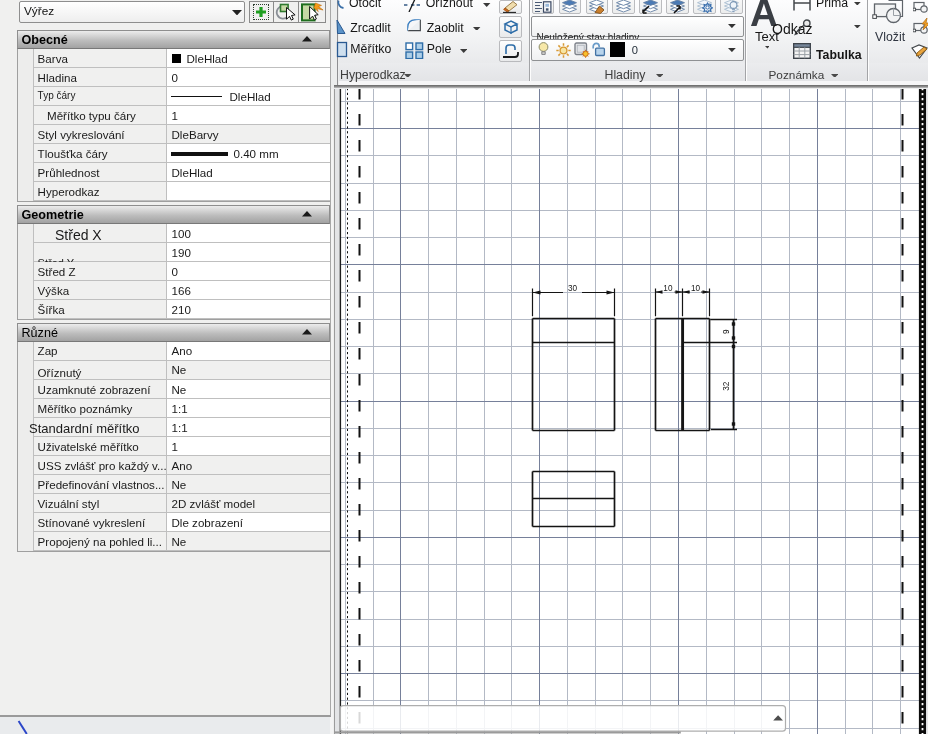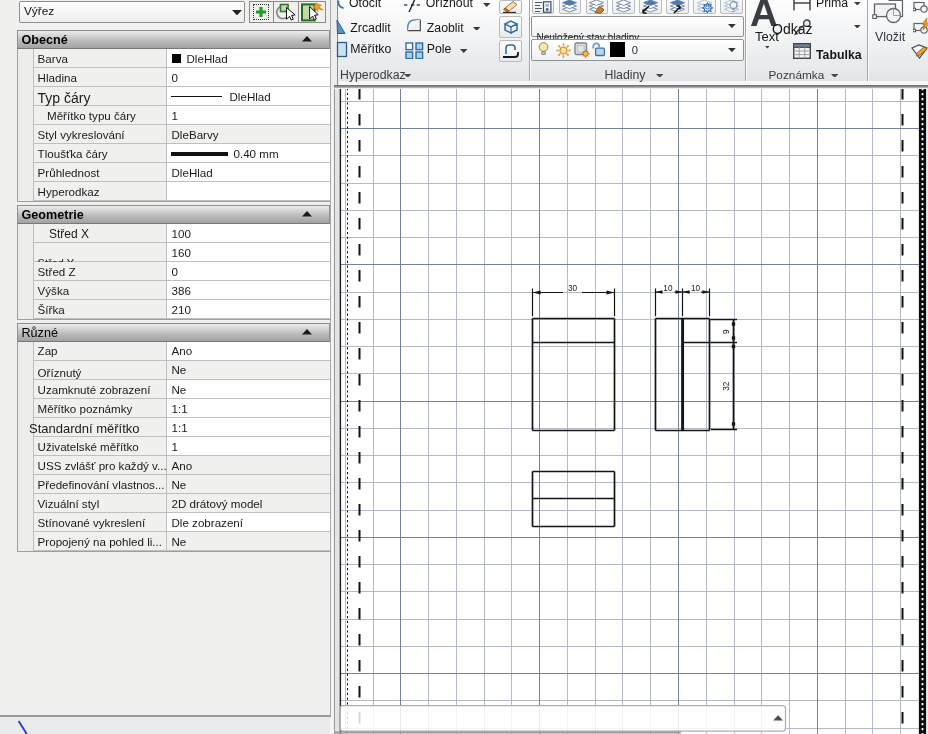--- a/index.html
+++ b/index.html
@@ -312,21 +312,21 @@
       <div class="abs" style="left:166px;top:48.90px;width:163.5px;height:19.05px;background:#ffffff;border-bottom:1px solid #bfbfbf;border-left:1px solid #bfbfbf;box-sizing:border-box"></div>
       <div class="txt" style="left:37.6px;top:51.50px;font-size:11.6px;color:#1a1a1a">Barva</div>
       <div class="abs" style="left:171.5px;top:53.50px;width:9.6px;height:9.6px;background:#000"></div>
       <div class="txt" style="left:186.5px;top:51.50px;font-size:11.6px;color:#1a1a1a">DleHlad</div>
       <div class="abs" style="left:33px;top:67.95px;width:133px;height:19.05px;background:#f0f0ef;border-bottom:1px solid #bfbfbf;border-left:1px solid #bfbfbf;box-sizing:border-box"></div>
       <div class="abs" style="left:166px;top:67.95px;width:163.5px;height:19.05px;background:#ffffff;border-bottom:1px solid #bfbfbf;border-left:1px solid #bfbfbf;box-sizing:border-box"></div>
       <div class="txt" style="left:37.6px;top:70.55px;font-size:11.6px;color:#1a1a1a">Hladina</div>
       <div class="txt" style="left:171.5px;top:70.55px;font-size:11.6px;color:#1a1a1a">0</div>
       <div class="abs" style="left:33px;top:87.00px;width:133px;height:19.05px;background:#f0f0ef;border-bottom:1px solid #bfbfbf;border-left:1px solid #bfbfbf;box-sizing:border-box"></div>
       <div class="abs" style="left:166px;top:87.00px;width:163.5px;height:19.05px;background:#ffffff;border-bottom:1px solid #bfbfbf;border-left:1px solid #bfbfbf;box-sizing:border-box"></div>
-      <div class="txt" style="left:37.6px;top:89.60px;font-size:14px;color:#1a1a1a">Typ čáry</div>
+      <div class="txt" style="left:37.6px;top:89.60px;font-size:10px;color:#1a1a1a">Typ čáry</div>
       <div class="abs" style="left:171px;top:96.20px;width:51px;height:1.3px;background:#111"></div>
       <div class="txt" style="left:229.5px;top:89.60px;font-size:11.6px;color:#1a1a1a">DleHlad</div>
       <div class="abs" style="left:33px;top:106.05px;width:133px;height:19.05px;background:#f0f0ef;border-bottom:1px solid #bfbfbf;border-left:1px solid #bfbfbf;box-sizing:border-box"></div>
       <div class="abs" style="left:166px;top:106.05px;width:163.5px;height:19.05px;background:#ffffff;border-bottom:1px solid #bfbfbf;border-left:1px solid #bfbfbf;box-sizing:border-box"></div>
       <div class="txt" style="left:47px;top:108.65px;font-size:11.6px;color:#1a1a1a">Měřítko typu čáry</div>
       <div class="txt" style="left:171.5px;top:108.65px;font-size:11.6px;color:#1a1a1a">1</div>
       <div class="abs" style="left:33px;top:125.10px;width:133px;height:19.05px;background:#f0f0ef;border-bottom:1px solid #bfbfbf;border-left:1px solid #bfbfbf;box-sizing:border-box"></div>
       <div class="abs" style="left:166px;top:125.10px;width:163.5px;height:19.05px;background:#f0f0ef;border-bottom:1px solid #bfbfbf;border-left:1px solid #bfbfbf;box-sizing:border-box"></div>
       <div class="txt" style="left:37.6px;top:127.70px;font-size:11.6px;color:#1a1a1a">Styl vykreslování</div>
       <div class="txt" style="left:171.5px;top:127.70px;font-size:11.6px;color:#1a1a1a">DleBarvy</div>
@@ -343,34 +343,34 @@
       <div class="abs" style="left:166px;top:182.25px;width:163.5px;height:19.05px;background:#ffffff;border-bottom:1px solid #bfbfbf;border-left:1px solid #bfbfbf;box-sizing:border-box"></div>
       <div class="txt" style="left:37.6px;top:184.85px;font-size:11.6px;color:#1a1a1a">Hyperodkaz</div>
       <div class="abs" style="left:16.5px;top:204.90px;width:313.5px;height:19px;background:linear-gradient(#ececec,#bdbdbd 55%,#a2a2a2);border:1px solid #8e8e8e;border-bottom-color:#787878;box-sizing:border-box"></div>
       <div class="txt" style="left:21.5px;top:207.90px;font-size:12.6px;font-weight:bold;color:#000">Geometrie</div>
       <svg class="abs" style="left:302px;top:211.30px" width="10" height="5.4" viewBox="0 0 10 5.4">
         <path d="M0 5.4h10L5 0Z" fill="#1a1a1a"></path>
       </svg>
       <div class="abs" style="left:16.5px;top:223.90px;width:313.5px;height:96.25px;background:#ededec;border:1px solid #9f9f9f;border-top:none;box-sizing:border-box"></div>
       <div class="abs" style="left:33px;top:223.90px;width:133px;height:19.05px;background:#f0f0ef;border-bottom:1px solid #bfbfbf;border-left:1px solid #bfbfbf;box-sizing:border-box"></div>
       <div class="abs" style="left:166px;top:223.90px;width:163.5px;height:19.05px;background:#ffffff;border-bottom:1px solid #bfbfbf;border-left:1px solid #bfbfbf;box-sizing:border-box"></div>
-      <div class="txt" style="left:49px;top:226.50px;font-size:12px;color:#1a1a1a">Střed X</div>
+      <div class="txt" style="left:55px;top:226.50px;font-size:14px;color:#1a1a1a">Střed X</div>
       <div class="txt" style="left:171.5px;top:226.50px;font-size:11.6px;color:#1a1a1a">100</div>
       <div class="abs" style="left:33px;top:242.95px;width:133px;height:19.05px;background:#f0f0ef;border-bottom:1px solid #bfbfbf;border-left:1px solid #bfbfbf;box-sizing:border-box"></div>
       <div class="abs" style="left:166px;top:242.95px;width:163.5px;height:19.05px;background:#ffffff;border-bottom:1px solid #bfbfbf;border-left:1px solid #bfbfbf;box-sizing:border-box"></div>
       <div class="txt" style="left:37.6px;top:257px;font-size:11px;color:#1a1a1a">Střed Y</div>
-      <div class="txt" style="left:171.5px;top:245.55px;font-size:11.6px;color:#1a1a1a">160</div>
+      <div class="txt" style="left:171.5px;top:245.55px;font-size:11.6px;color:#1a1a1a">190</div>
       <div class="abs" style="left:33px;top:262.00px;width:133px;height:19.05px;background:#f0f0ef;border-bottom:1px solid #bfbfbf;border-left:1px solid #bfbfbf;box-sizing:border-box"></div>
       <div class="abs" style="left:166px;top:262.00px;width:163.5px;height:19.05px;background:#ffffff;border-bottom:1px solid #bfbfbf;border-left:1px solid #bfbfbf;box-sizing:border-box"></div>
       <div class="txt" style="left:37.6px;top:264.60px;font-size:11.6px;color:#1a1a1a">Střed Z</div>
       <div class="txt" style="left:171.5px;top:264.60px;font-size:11.6px;color:#1a1a1a">0</div>
       <div class="abs" style="left:33px;top:281.05px;width:133px;height:19.05px;background:#f0f0ef;border-bottom:1px solid #bfbfbf;border-left:1px solid #bfbfbf;box-sizing:border-box"></div>
       <div class="abs" style="left:166px;top:281.05px;width:163.5px;height:19.05px;background:#ffffff;border-bottom:1px solid #bfbfbf;border-left:1px solid #bfbfbf;box-sizing:border-box"></div>
       <div class="txt" style="left:37.6px;top:283.65px;font-size:11.6px;color:#1a1a1a">Výška</div>
-      <div class="txt" style="left:171.5px;top:283.65px;font-size:11.6px;color:#1a1a1a">386</div>
+      <div class="txt" style="left:171.5px;top:283.65px;font-size:11.6px;color:#1a1a1a">166</div>
       <div class="abs" style="left:33px;top:300.10px;width:133px;height:19.05px;background:#f0f0ef;border-bottom:1px solid #bfbfbf;border-left:1px solid #bfbfbf;box-sizing:border-box"></div>
       <div class="abs" style="left:166px;top:300.10px;width:163.5px;height:19.05px;background:#ffffff;border-bottom:1px solid #bfbfbf;border-left:1px solid #bfbfbf;box-sizing:border-box"></div>
       <div class="txt" style="left:37.6px;top:302.70px;font-size:11.6px;color:#1a1a1a">Šířka</div>
       <div class="txt" style="left:171.5px;top:302.70px;font-size:11.6px;color:#1a1a1a">210</div>
       <div class="abs" style="left:16.5px;top:322.80px;width:313.5px;height:19px;background:linear-gradient(#ececec,#bdbdbd 55%,#a2a2a2);border:1px solid #8e8e8e;border-bottom-color:#787878;box-sizing:border-box"></div>
       <div class="txt" style="left:21.5px;top:325.80px;font-size:12.6px;font-weight:normal;color:#000">Různé</div>
       <svg class="abs" style="left:302px;top:329.20px" width="10" height="5.4" viewBox="0 0 10 5.4">
         <path d="M0 5.4h10L5 0Z" fill="#1a1a1a"></path>
       </svg>
       <div class="abs" style="left:16.5px;top:341.80px;width:313.5px;height:210.55px;background:#ededec;border:1px solid #9f9f9f;border-top:none;box-sizing:border-box"></div>
@@ -402,21 +402,21 @@
       <div class="abs" style="left:166px;top:456.10px;width:163.5px;height:19.05px;background:#f0f0ef;border-bottom:1px solid #bfbfbf;border-left:1px solid #bfbfbf;box-sizing:border-box"></div>
       <div class="txt" style="left:37.6px;top:458.70px;font-size:11.6px;color:#1a1a1a">USS zvlášť pro každý v...</div>
       <div class="txt" style="left:171.5px;top:458.70px;font-size:11.6px;color:#1a1a1a">Ano</div>
       <div class="abs" style="left:33px;top:475.15px;width:133px;height:19.05px;background:#f0f0ef;border-bottom:1px solid #bfbfbf;border-left:1px solid #bfbfbf;box-sizing:border-box"></div>
       <div class="abs" style="left:166px;top:475.15px;width:163.5px;height:19.05px;background:#f0f0ef;border-bottom:1px solid #bfbfbf;border-left:1px solid #bfbfbf;box-sizing:border-box"></div>
       <div class="txt" style="left:37.6px;top:477.75px;font-size:11.6px;color:#1a1a1a">Předefinování vlastnos...</div>
       <div class="txt" style="left:171.5px;top:477.75px;font-size:11.6px;color:#1a1a1a">Ne</div>
       <div class="abs" style="left:33px;top:494.20px;width:133px;height:19.05px;background:#f0f0ef;border-bottom:1px solid #bfbfbf;border-left:1px solid #bfbfbf;box-sizing:border-box"></div>
       <div class="abs" style="left:166px;top:494.20px;width:163.5px;height:19.05px;background:#f0f0ef;border-bottom:1px solid #bfbfbf;border-left:1px solid #bfbfbf;box-sizing:border-box"></div>
       <div class="txt" style="left:37.6px;top:496.80px;font-size:11.6px;color:#1a1a1a">Vizuální styl</div>
-      <div class="txt" style="left:171.5px;top:496.80px;font-size:11.6px;color:#1a1a1a">2D drátový model</div>
+      <div class="txt" style="left:171.5px;top:496.80px;font-size:11.6px;color:#1a1a1a">2D zvlášť model</div>
       <div class="abs" style="left:33px;top:513.25px;width:133px;height:19.05px;background:#f0f0ef;border-bottom:1px solid #bfbfbf;border-left:1px solid #bfbfbf;box-sizing:border-box"></div>
       <div class="abs" style="left:166px;top:513.25px;width:163.5px;height:19.05px;background:#ffffff;border-bottom:1px solid #bfbfbf;border-left:1px solid #bfbfbf;box-sizing:border-box"></div>
       <div class="txt" style="left:37.6px;top:515.85px;font-size:11.6px;color:#1a1a1a">Stínované vykreslení</div>
       <div class="txt" style="left:171.5px;top:515.85px;font-size:11.6px;color:#1a1a1a">Dle zobrazení</div>
       <div class="abs" style="left:33px;top:532.30px;width:133px;height:19.05px;background:#f0f0ef;border-bottom:1px solid #bfbfbf;border-left:1px solid #bfbfbf;box-sizing:border-box"></div>
       <div class="abs" style="left:166px;top:532.30px;width:163.5px;height:19.05px;background:#f0f0ef;border-bottom:1px solid #bfbfbf;border-left:1px solid #bfbfbf;box-sizing:border-box"></div>
       <div class="txt" style="left:37.6px;top:534.90px;font-size:11.6px;color:#1a1a1a">Propojený na pohled li...</div>
       <div class="txt" style="left:171.5px;top:534.90px;font-size:11.6px;color:#1a1a1a">Ne</div>
     </div>
     <div class="abs" style="left:0;top:719px;width:330px;height:15px;background:#e9ebed"></div>

